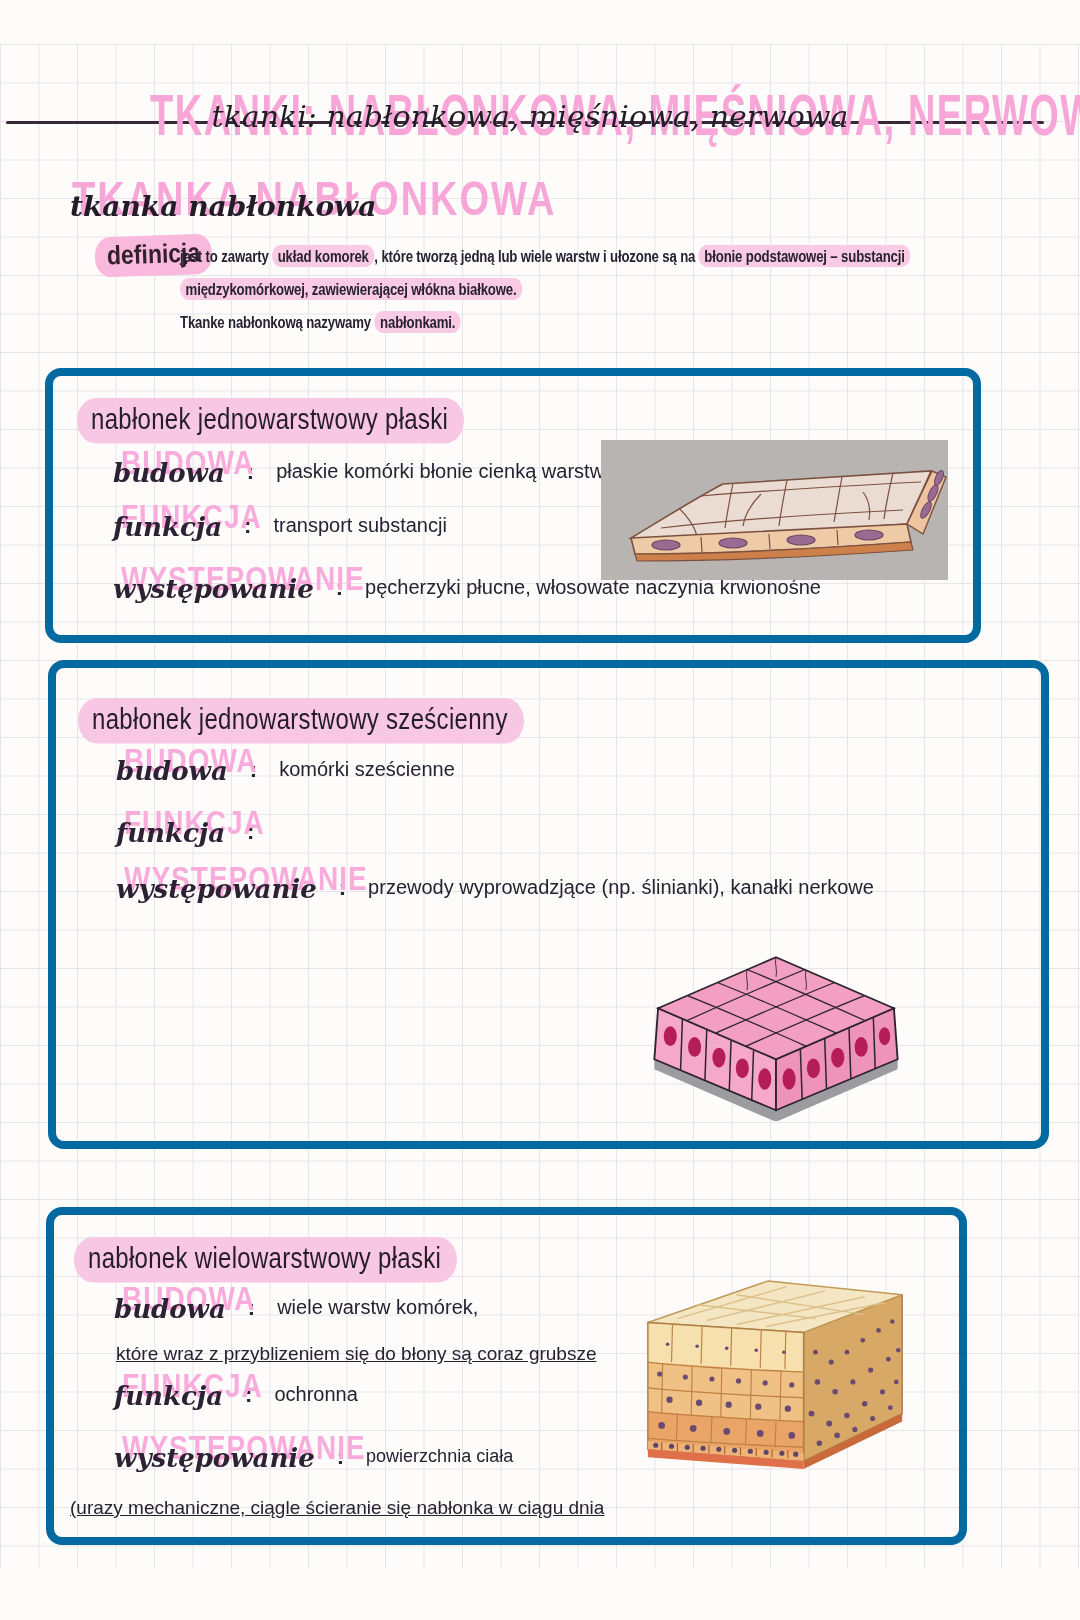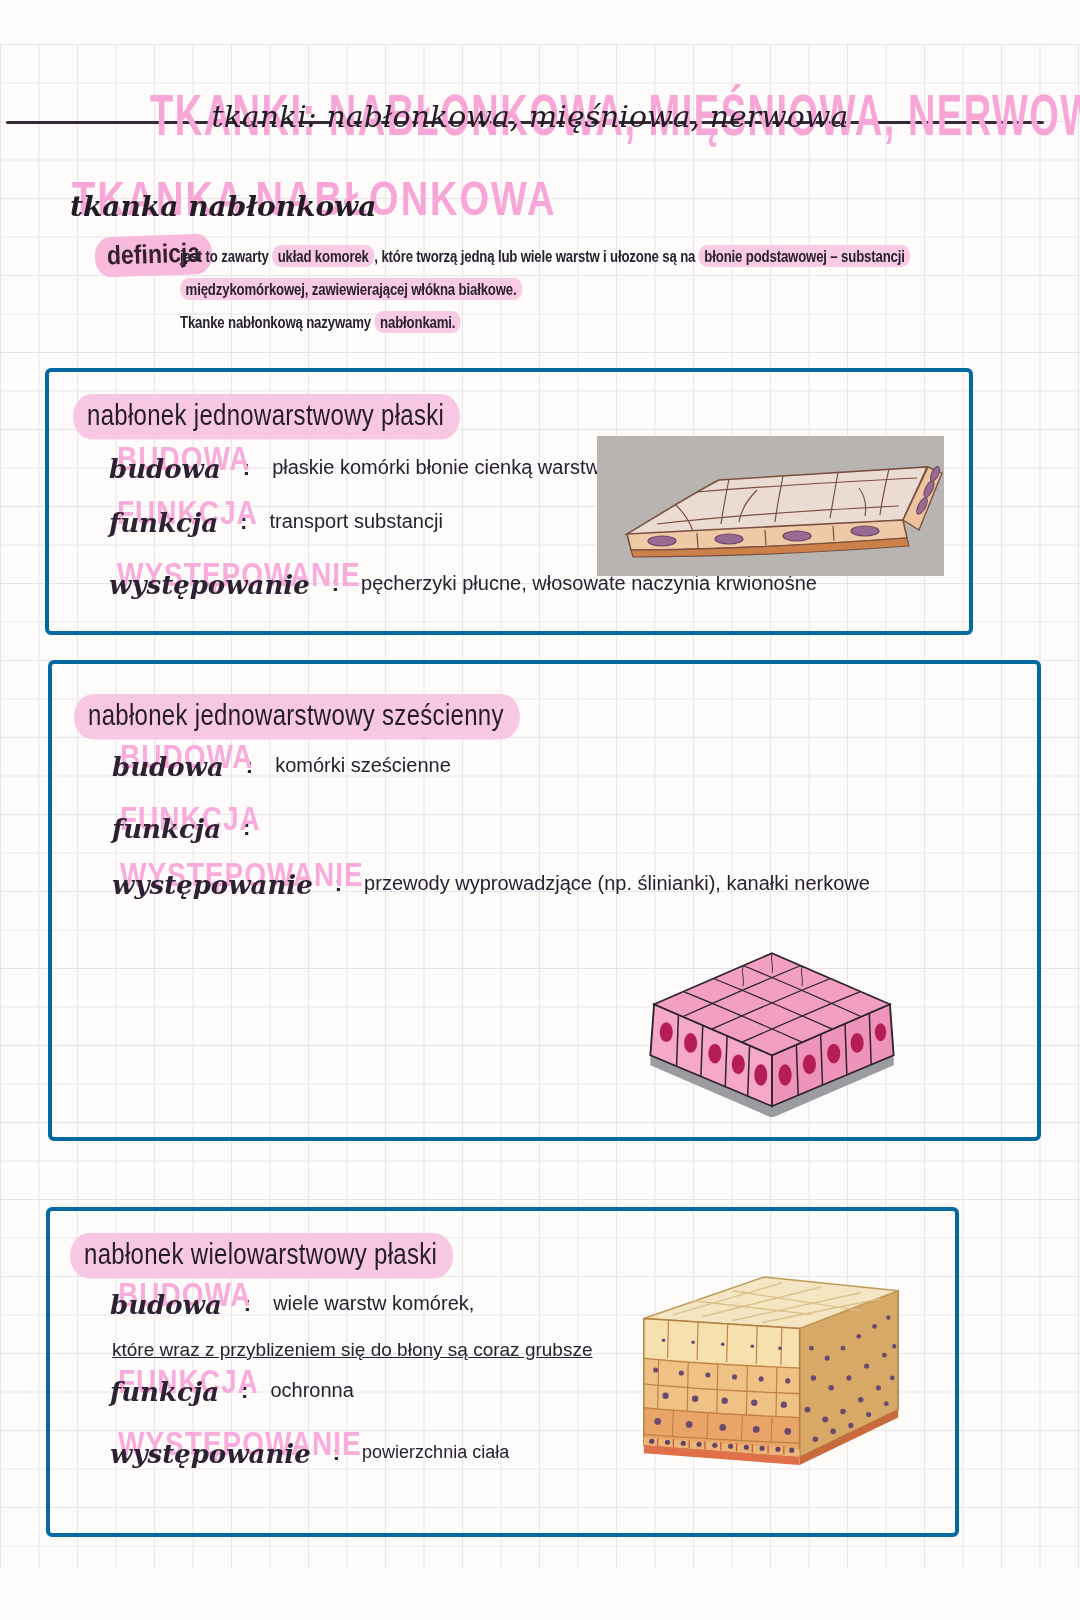--- a/index.html
+++ b/index.html
@@ -25,21 +25,21 @@
   
   .def-label{position:absolute;left:95px;top:238px;background:#f8b9dd;border-radius:16px;
         padding:3px 12px 5px 12px;font-size:23px;font-weight:bold;color:#33202c;
         transform:rotate(-2deg) scaleY(1.15);transform-origin:center;}
   .def-colon{position:absolute;left:182px;top:244px;font-size:22px;font-weight:bold;}
   .def-lines{position:absolute;left:180px;top:240px;width:860px;font-weight:bold;}
   .def-line{white-space:nowrap;font-size:16.5px;letter-spacing:-0.2px;line-height:33px;
         transform:scaleX(0.8);transform-origin:left center;}
   .hl{background:#f9cae4;border-radius:11px;padding:2px 7px;}
   
-  .tbox{position:absolute;border:4px solid #0369a1;border-radius:6px;background:transparent;}
+  .tbox{position:absolute;border:8px solid #0369a1;border-radius:16px;background:transparent;}
   .box-head{position:absolute;background:#f8c7e3;border-radius:19px;padding:4px 16px 6px 14px;
         font-size:24px;color:#241d28;letter-spacing:0.3px;white-space:nowrap;
         transform:scaleY(1.2);transform-origin:top left;}
   .row{position:absolute;display:flex;align-items:center;gap:22px;}
   .dlabel{position:relative;display:inline-block;}
   .dlabel .bub{position:absolute;left:8px;bottom:6px;font-weight:bold;font-size:28px;letter-spacing:1px;
         color:#f9abdc;white-space:nowrap;z-index:0;transform:scaleY(1.2);transform-origin:bottom left;}
   .dlabel .scr{position:relative;z-index:1;font-family:"DejaVu Serif",serif;font-style:italic;
         font-weight:bold;font-size:26px;color:#2c2233;white-space:nowrap;}
   .colon{font-size:22px;font-weight:bold;padding-bottom:3px;}
@@ -161,20 +161,21 @@
   <div class="row" style="left:60px;top:166px;">
     <span class="dlabel"><span class="bub">FUNKCJA</span><span class="scr">funkcja</span></span>
     <span class="colon">:</span>
     <span class="rtext">ochronna</span>
   </div>
   <div class="row" style="left:60px;top:228px;">
     <span class="dlabel"><span class="bub">WYSTĘPOWANIE</span><span class="scr">występowanie</span></span>
     <span class="colon">:</span>
     <span class="rtext" style="font-size:18px;">powierzchnia ciała</span>
   </div>
+  <div class="subline" style="left:16px;top:282px;">(urazy mechaniczne, ciągle ścieranie się nabłonka w ciągu  dnia</div>
   <svg class="illus" style="left:584px;top:60px;" width="276" height="198" viewBox="0 0 280 200" preserveAspectRatio="none">
 
     <polygon points="168,58 268,20 268,140 168,188" fill="#d8a866" stroke="#b07f42" stroke-width="1.5"></polygon>
     <polygon points="168,188 268,140 268,148 168,196" fill="#c96a3c"></polygon>
     <g fill="#6a4a72">
       <circle cx="180" cy="78" r="2.4"></circle>
         <circle cx="196" cy="88" r="2.6"></circle>
         <circle cx="212" cy="78" r="2.4"></circle>
         <circle cx="228" cy="66" r="2.4"></circle>
         <circle cx="244" cy="56" r="2.4"></circle>

